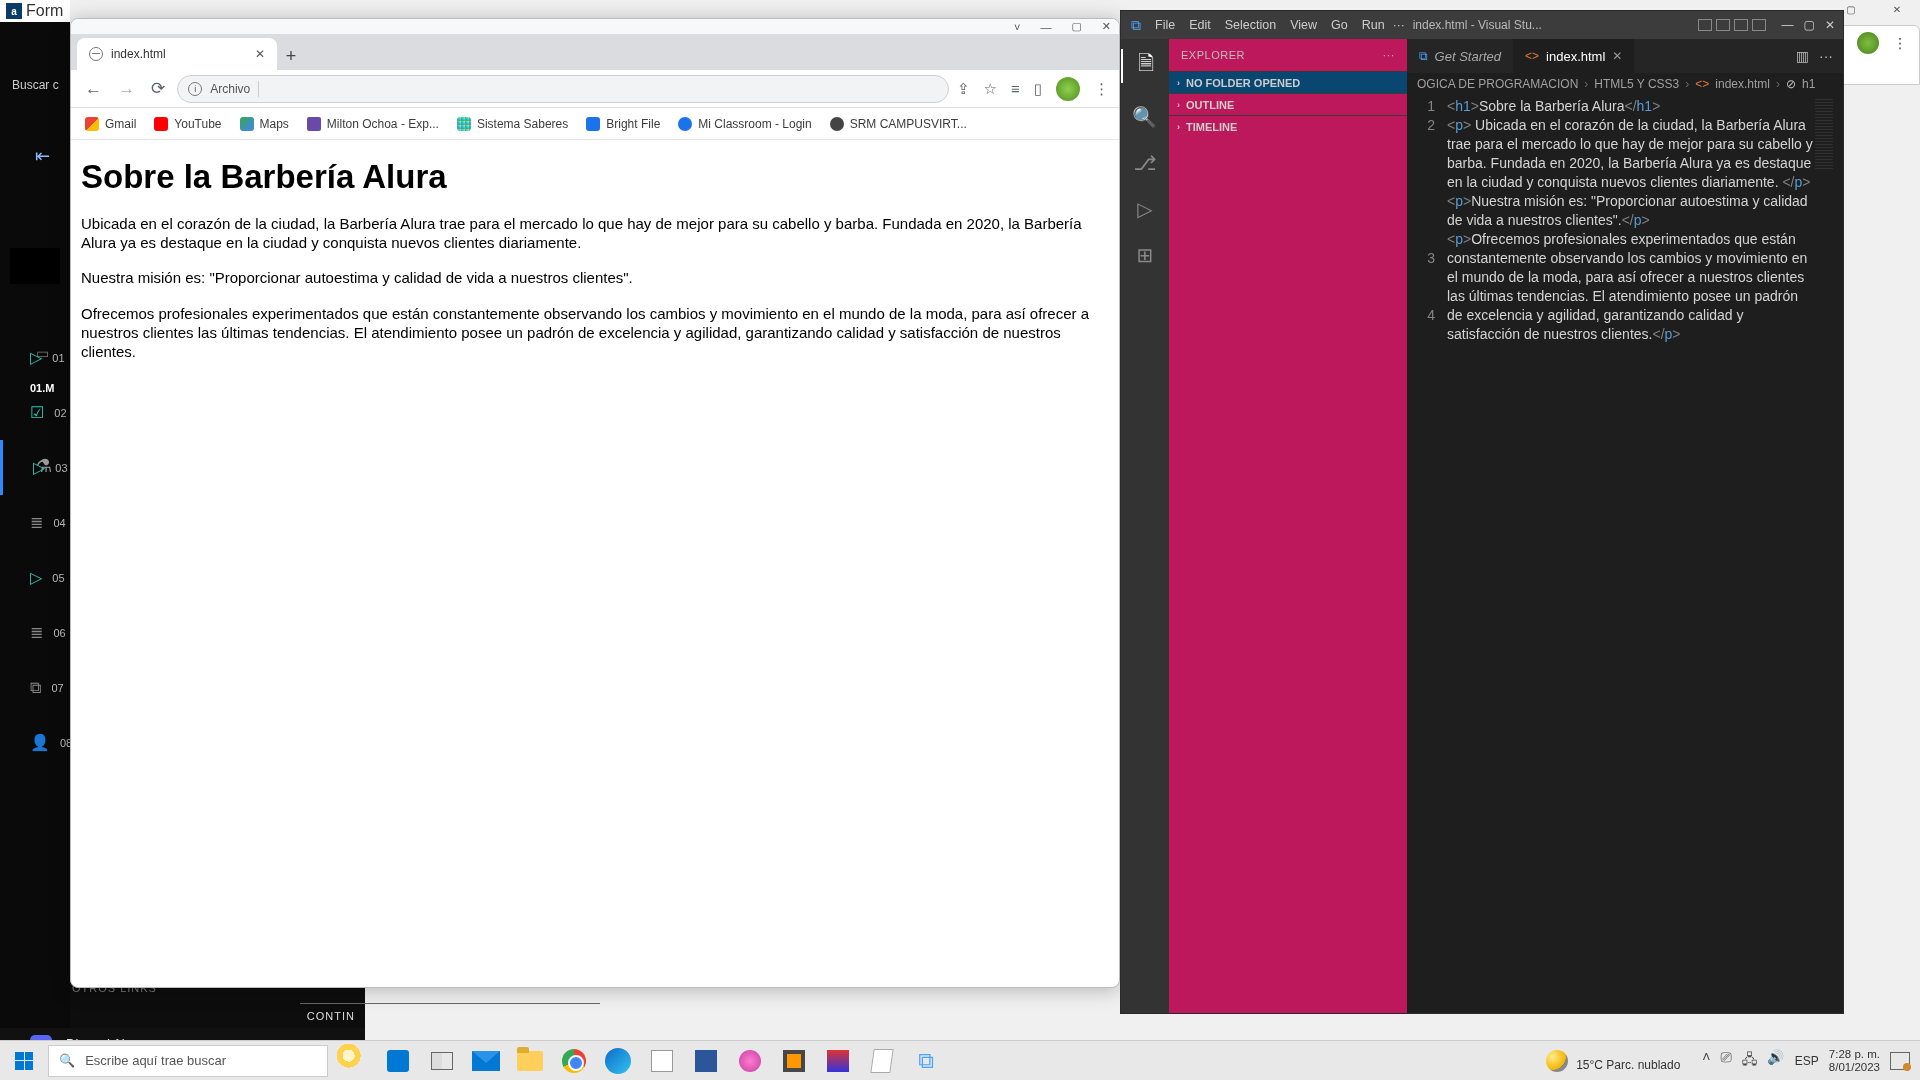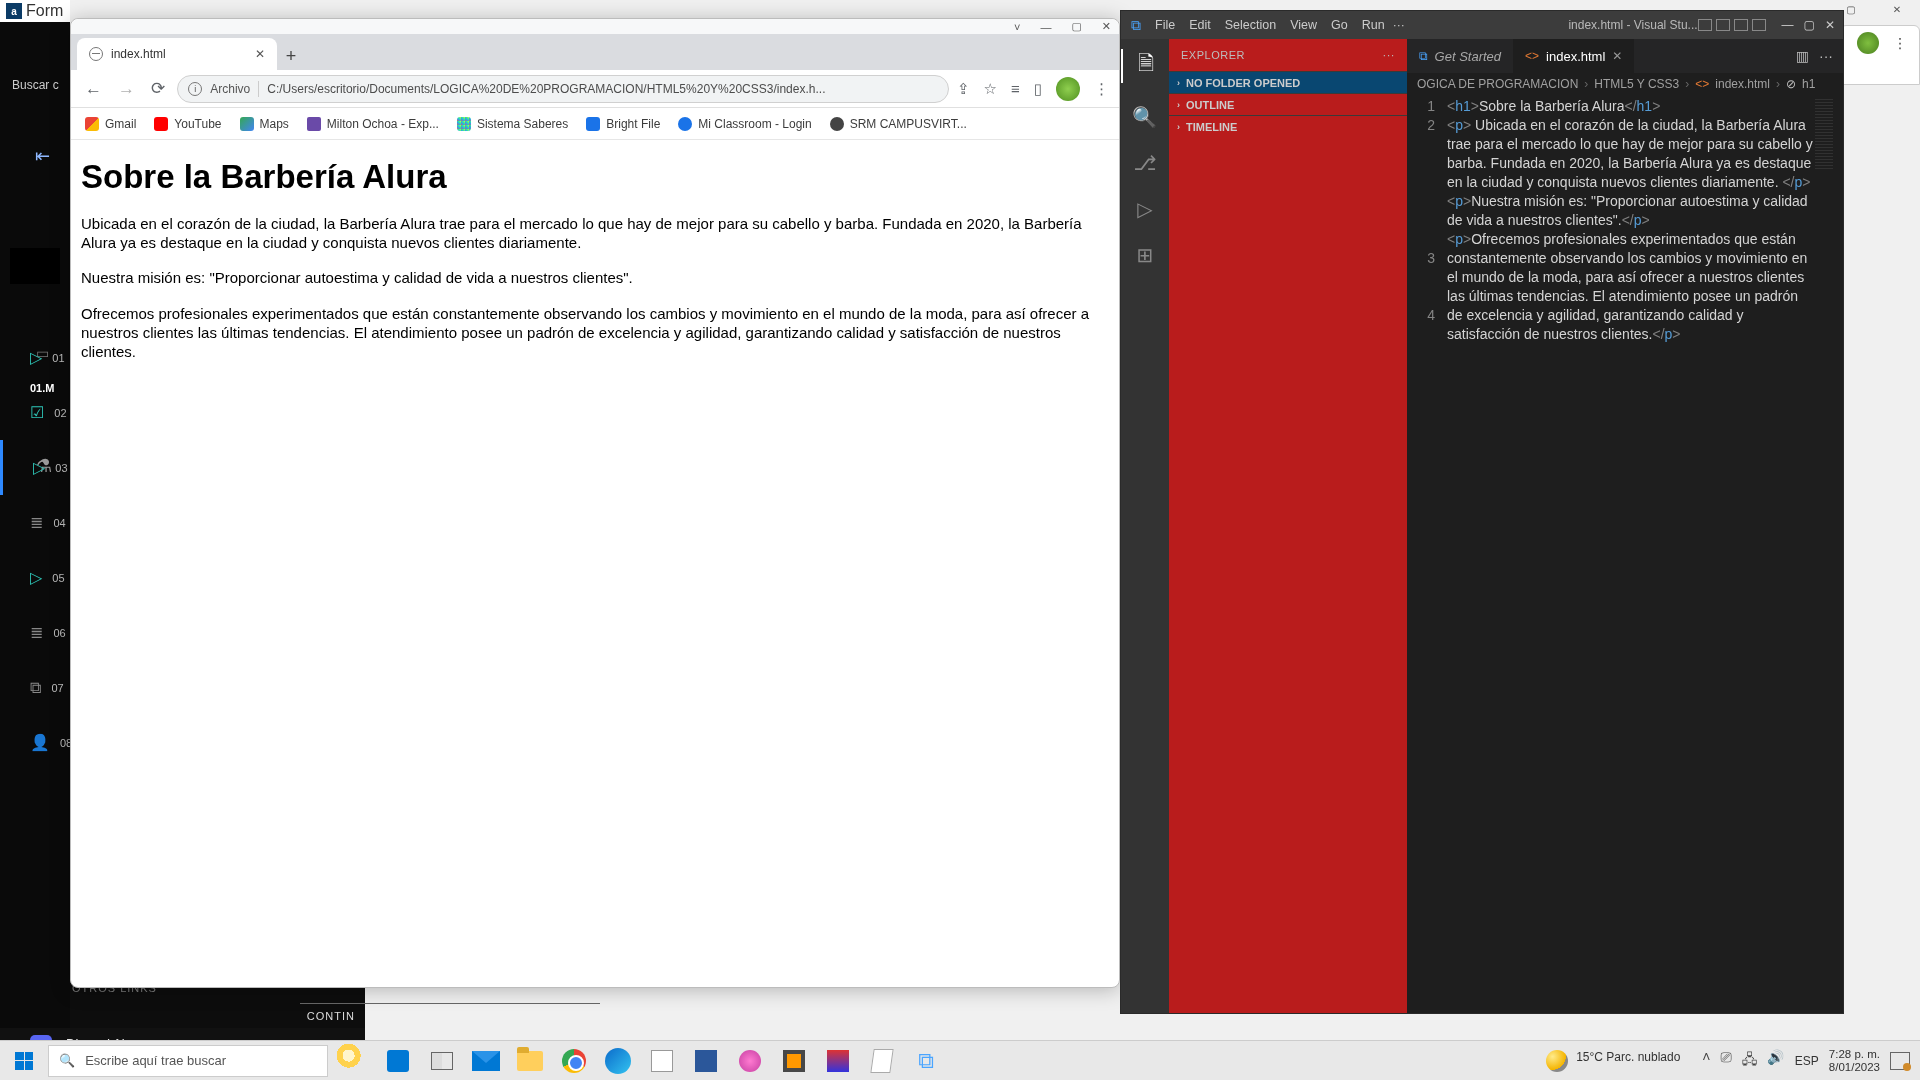--- a/index.html
+++ b/index.html
@@ -71,28 +71,28 @@
 .page { flex:1; padding:18px 10px; font-family:"Times New Roman",serif; color:#000; overflow:auto;}
 .page h1{font-size:33px; font-weight:bold; margin-bottom:18px;}
 .page p{font-size:15px; line-height:1.28; margin-bottom:16px;}
 
 
 .vsc { position:absolute; left:1120px; top:10px; right:64px; width:724px; height:1004px; background:#1e1e1e; color:#ccc; font-size:12px; display:flex; flex-direction:column; border:1px solid #2a2a2a;}
 .vsc .vtitle { height:28px; background:#3c3c3c; display:flex; align-items:center; }
 .vtitle .vlogo{width:30px;display:flex;justify-content:center;color:#4aa5ff;font-size:14px;}
 .vtitle .menu{display:flex;gap:14px;color:#ccc;font-size:12.5px; padding-left:4px;}
 .vtitle .dots{padding:0 8px;}
-.vtitle .center{flex:1;text-align:right;color:#b9b9b9;font-size:12px;}
+.vtitle .center{flex:1;text-align:left;color:#b9b9b9;font-size:12px;}
 .vtitle .layouts{display:flex;gap:4px;padding-right:8px;color:#bbb;}
 .vtitle .layouts span{border:1px solid #888;width:14px;height:12px;display:inline-block;}
 .vtitle .winctrl{display:flex;gap:10px;padding:0 8px;color:#ccc;font-size:12px;}
 .vsc-body { flex:1; display:flex; }
 .actbar { width:48px; background:#333; display:flex; flex-direction:column; align-items:center; padding-top:10px; gap:22px; color:#888; font-size:20px; }
 .actbar .act.active{color:#fff; border-left:2px solid #fff; width:48px; display:flex; justify-content:center;}
-.side { width:238px; background:#b91c1c; display:flex; flex-direction:column; }
+.side { width:238px; background:#be185d; display:flex; flex-direction:column; }
 .side .hdr{height:32px;display:flex;align-items:center;justify-content:space-between;padding:0 12px;color:#bdbdbd;font-size:11px;letter-spacing:0.5px;}
 .side .sec{height:22px;display:flex;align-items:center;gap:6px;padding:0 8px;font-size:11px;font-weight:bold;color:#ccc;border-top:1px solid #3a3a3a;}
 .side .sec.selected{background:#094771;}
 .side .chev{font-size:9px;color:#ccc;}
 .editor { flex:1; background:#1e1e1e; display:flex; flex-direction:column; position:relative;}
 .etabs { height:34px; background:#252526; display:flex; align-items:stretch; }
 .etab { display:flex; align-items:center; gap:7px; padding:0 12px; font-size:13px; color:#a7a7a7; }
 .etab .eicon{color:#4aa5ff;font-size:12px;}
 .etab.active{background:#1e1e1e;color:#fff;}
 .etab .x{color:#999;font-size:12px;}
@@ -123,21 +123,21 @@
 .taskbar .start{width:48px;height:40px;display:flex;align-items:center;justify-content:center;}
 .winlogo{width:18px;height:18px;display:grid;grid-template-columns:1fr 1fr;grid-template-rows:1fr 1fr;gap:1px;}
 .winlogo div{background:#0078d4;}
 .search{display:flex;align-items:center;gap:10px;background:#fff;height:32px;width:280px;border:1px solid #ccc;padding:0 10px;font-size:13px;color:#555;}
 .search .mag{color:#333;}
 .tb-icons{display:flex;align-items:center;gap:4px;margin-left:6px;}
 .tb-icons .ti{width:40px;height:40px;display:flex;align-items:center;justify-content:center;font-size:18px;}
 .sun{width:36px;height:36px;background:radial-gradient(circle at 35% 35%,#fff5cc 0 6px,#ffd24d 6px 12px,transparent 12px);}
 .taskbar .spacer{flex:1;}
 .systray{display:flex;align-items:center;gap:10px;padding-right:10px;font-size:12px;color:#333;}
-.weather{display:flex;align-items:flex-start;gap:8px;margin-right:12px;}
+.weather{display:flex;align-items:flex-end;gap:8px;margin-right:12px;}
 .weather .wicon{width:22px;height:22px;border-radius:50%;background:radial-gradient(circle at 30% 30%,#ffeb8a,#f4b400 60%,#888 61%);}
 .tray-icons{display:flex;gap:10px;color:#444;font-size:14px;}
 .clock{display:flex;flex-direction:column;align-items:flex-end;line-height:1.1;font-size:11.5px;}
 .notif{width:20px;height:18px;border:1px solid #666;position:relative;}
 .notif::after{content:"";position:absolute;right:-2px;bottom:-2px;width:8px;height:8px;background:#d08a2a;border-radius:50%;}
 
 
 .app-edge{background:linear-gradient(135deg,#0b6bcb,#33c3f0);width:26px;height:26px;border-radius:50%;}
 .app-folder{width:26px;height:20px;background:#ffcf5c;border-radius:2px;position:relative;}
 .app-folder::before{content:"";position:absolute;top:-4px;left:0;width:12px;height:6px;background:#e0ac30;border-radius:2px 2px 0 0;}
@@ -245,21 +245,20 @@
     <div class="newtab">+</div>
   </div>
   <div class="toolbar">
     <span class="nav">←</span>
     <span class="nav dis">→</span>
     <span class="nav">⟳</span>
     <div class="omnibox">
       <span class="info">i</span>
       <span class="label">Archivo</span>
       <span class="sep"></span>
-      <span class="url">C:/Users/escritorio/Documents/LOGICA%20DE%20PROGRAMACION/HTML5%20Y%20CSS3/index.h...</span>
     </div>
     <div class="right">
       <span>⇪</span>
       <span>☆</span>
       <span>≡</span>
       <span>▯</span>
       <span class="avatar"></span>
       <span>⋮</span>
     </div>
   </div>

